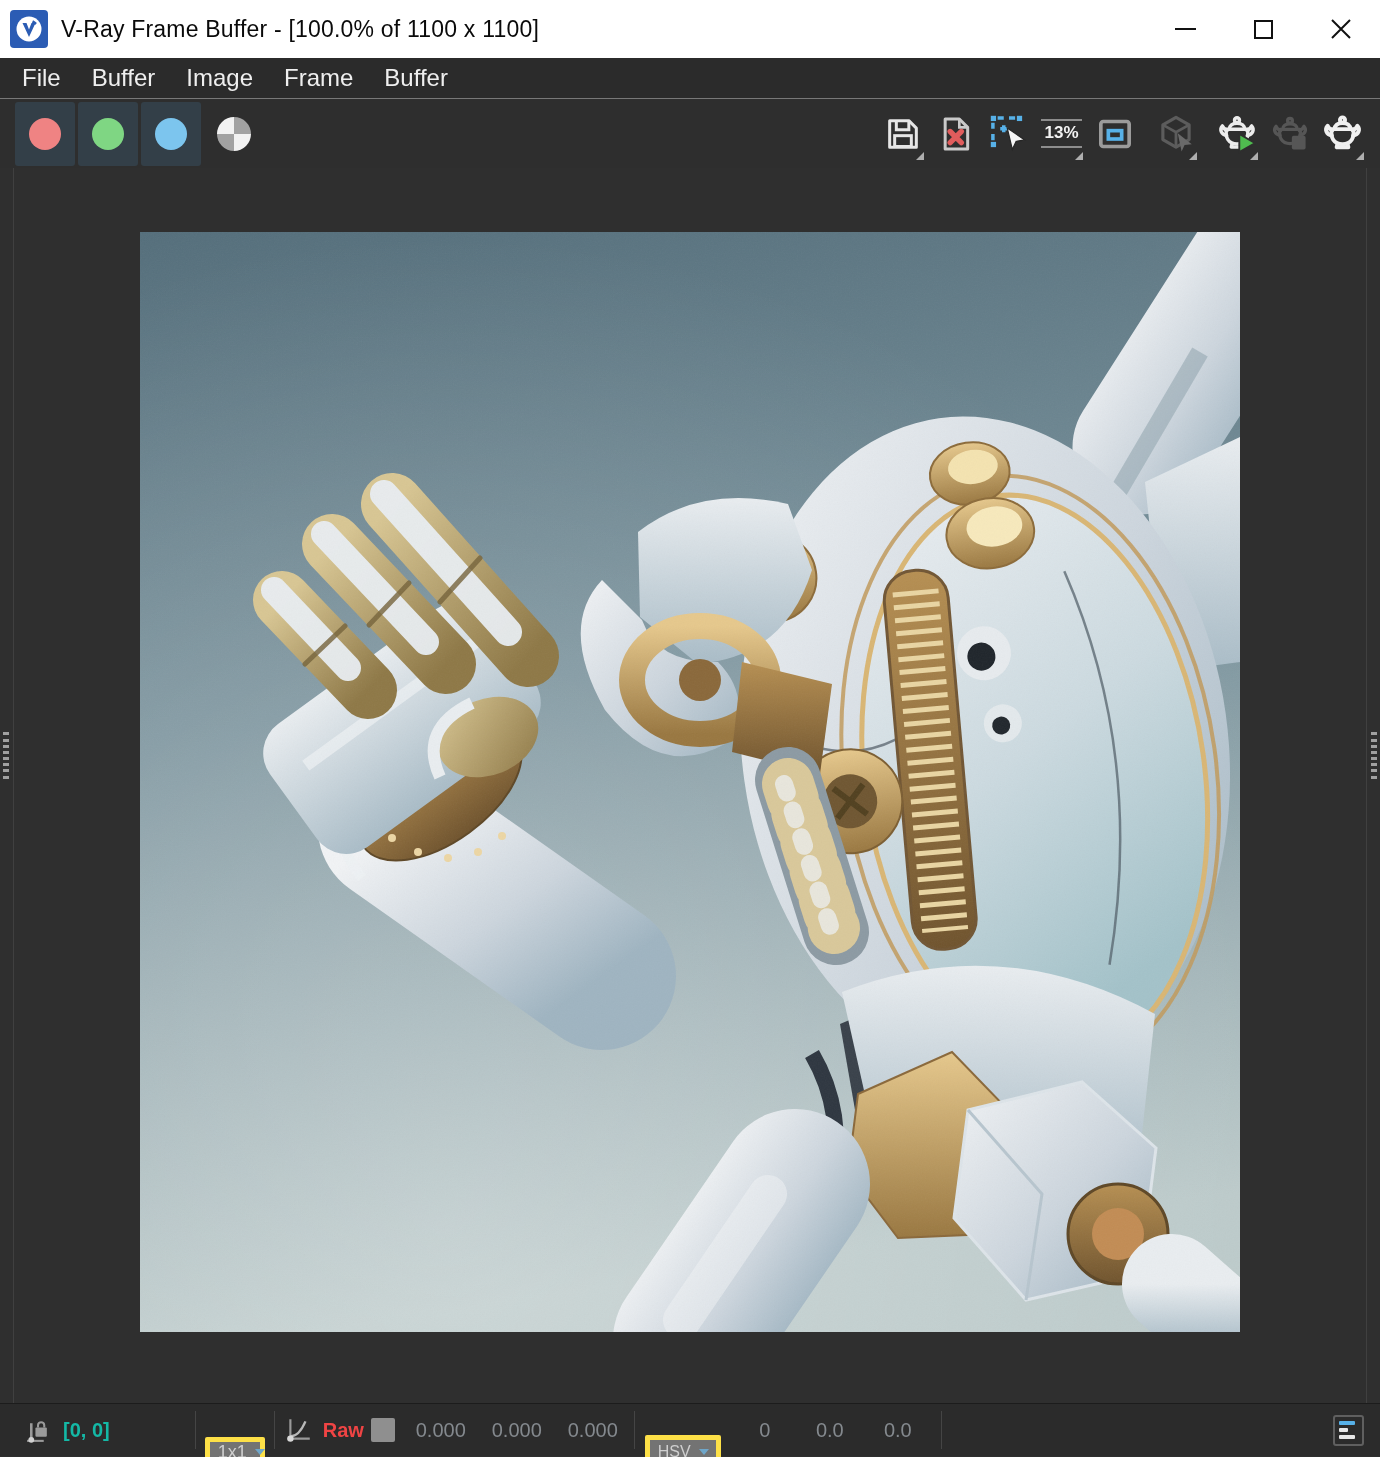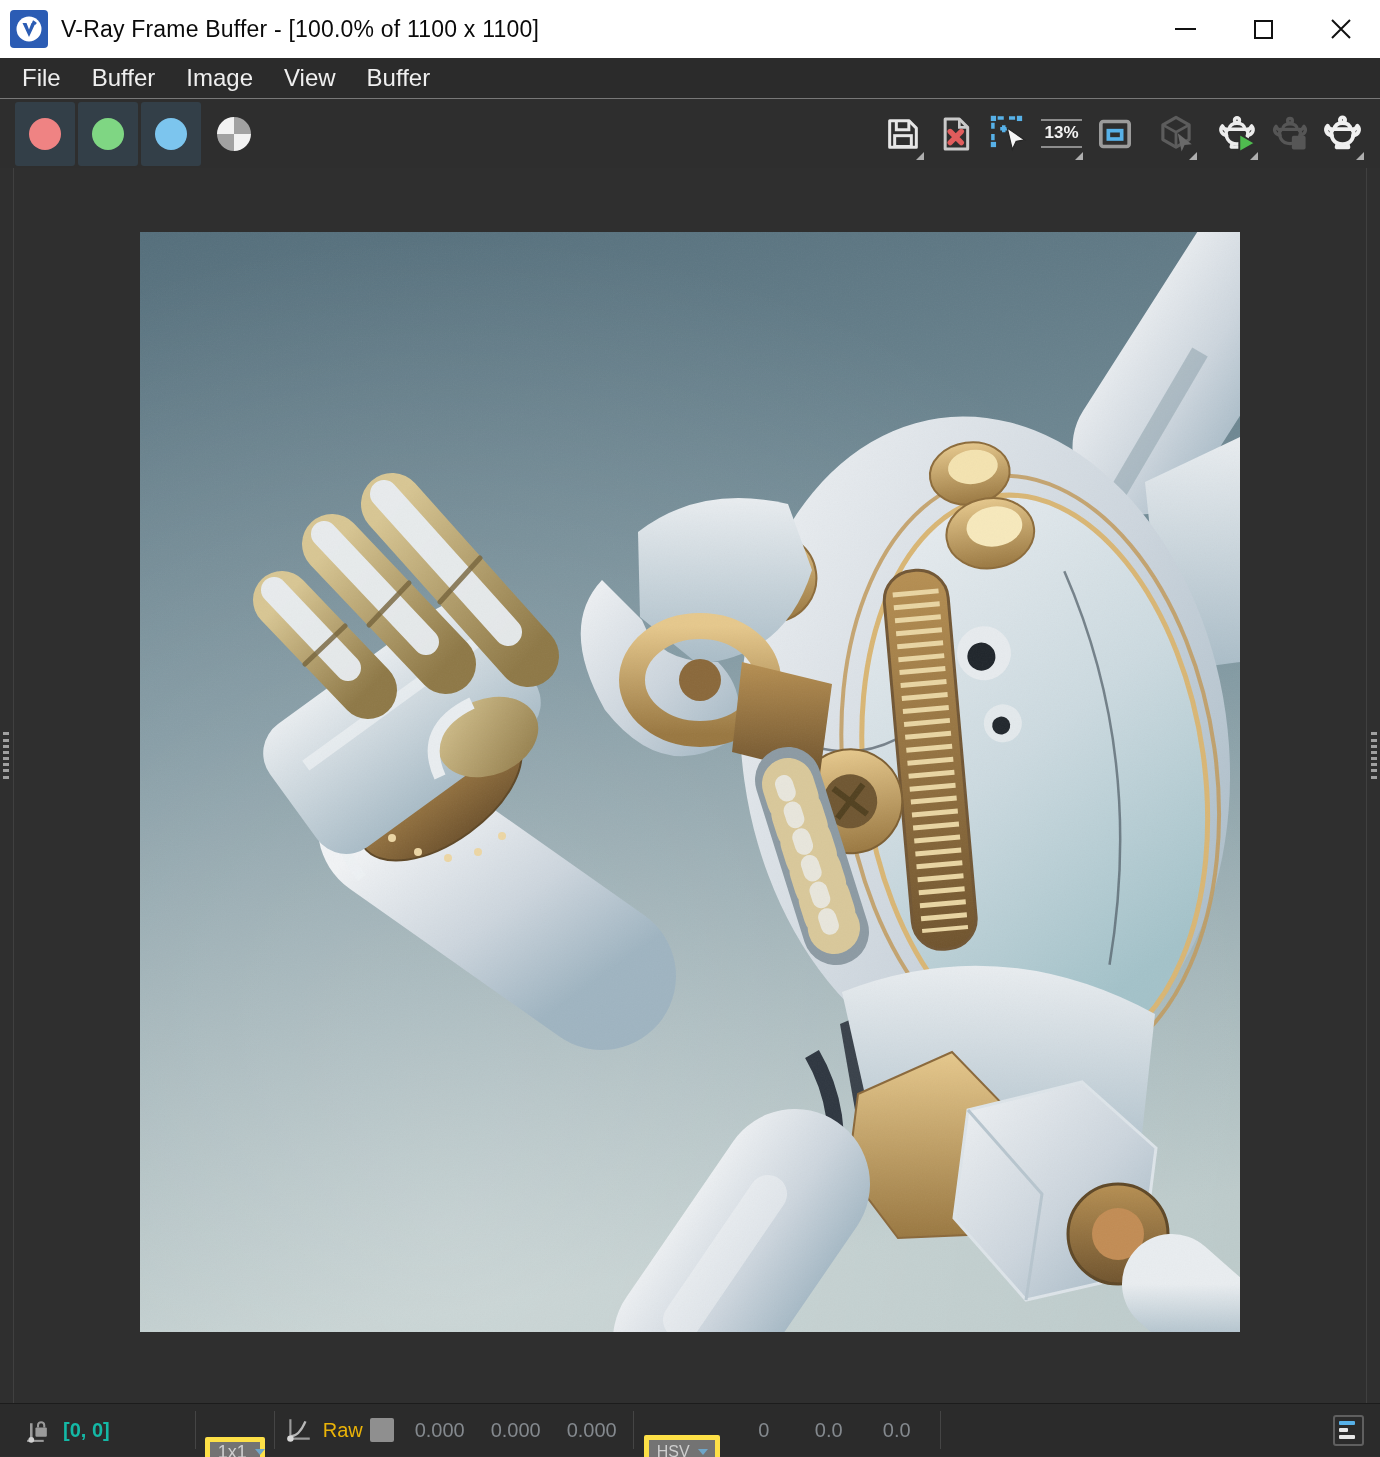--- a/index.html
+++ b/index.html
@@ -44,21 +44,21 @@
   .side-strip.right .grip{left:4px;}
   .render{position:absolute;left:140px;top:64px;width:1100px;height:1100px;}
   .render svg{display:block;}
 
   
   .statusbar{height:53px;background:#2b2b2b;border-top:1px solid #1c1c1c;display:flex;align-items:center;padding:0 16px 0 24px;flex:none;color:#8f9499;font-size:20px;}
   .sb-sep{width:1px;height:38px;background:#454545;flex:none;}
   .sb-coords{font-weight:bold;color:#14b8a6;margin-left:12px;}
   .sb-box{height:31px;background:#737373;border:5px solid #fde047;border-radius:2px;display:flex;align-items:center;padding:0 8px;color:#cfcfcf;font-size:18px;flex:none;margin-top:44px;}
   .sb-box .arrow{margin-left:8px;width:0;height:0;border-left:5px solid transparent;border-right:5px solid transparent;border-top:6px solid #6fa6c9;}
-  .raw-label{font-weight:normal;color:#eab308;}
+  .raw-label{font-weight:bold;color:#ef4444;}
   .swatch{width:24px;height:24px;background:#8f8f8f;border-radius:2px;flex:none;}
   .sb-val{color:#84898e;}
   .stamp{width:31px;height:31px;border:2px solid #5f5f5f;border-radius:3px;display:flex;flex-direction:column;justify-content:center;gap:3px;padding-left:4px;flex:none;}
   .stamp i{display:block;height:4px;border-radius:1px;}
   .stamp .b1{width:16px;background:#57b1e8;}
   .stamp .b2{width:9px;background:#e6e6e6;}
   .stamp .b3{width:16px;background:#e6e6e6;}
 </style>
 </head>
 <body>
@@ -86,21 +86,21 @@
           <path d="M2 2 L20 20 M20 2 L2 20" stroke="#111" stroke-width="2"></path>
         </svg>
       </div>
     </div>
   </div>
 
   <div class="menubar">
     <span class="menu-item">File</span>
     <span class="menu-item">Buffer</span>
     <span class="menu-item">Image</span>
-    <span class="menu-item">View</span>
+    <span class="menu-item">Frame</span>
     <span class="menu-item">Buffer</span>
   </div>
 
   <div class="toolbar">
 
     <div class="chanbtn active">
       <svg width="34" height="34" viewBox="0 0 34 34">
         <circle cx="17" cy="17" r="16" fill="#ef8383"></circle>
       </svg>
     </div>

